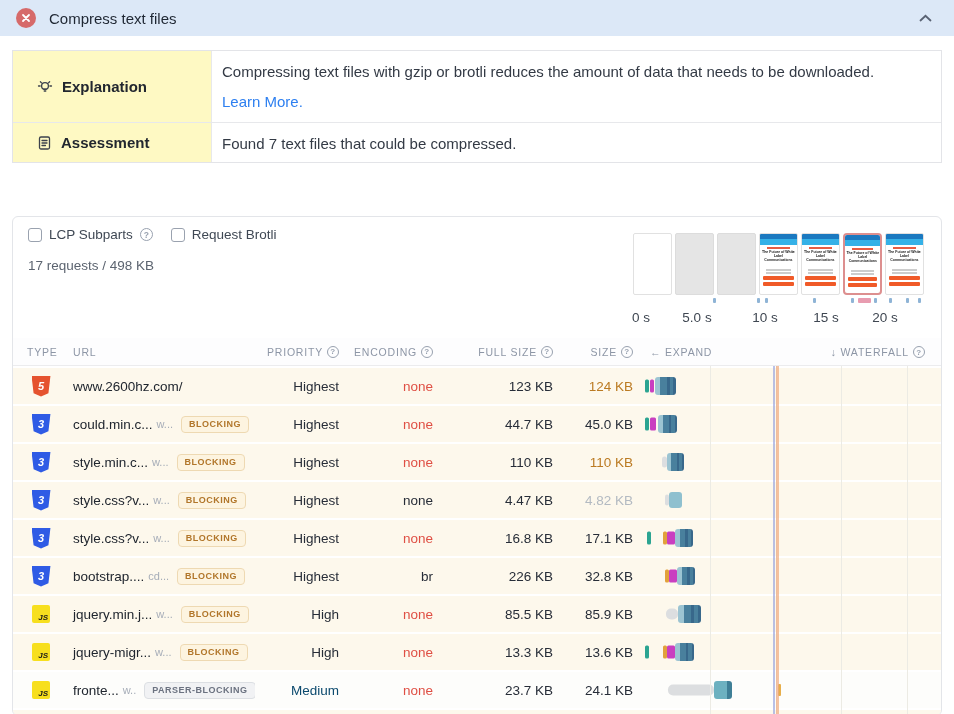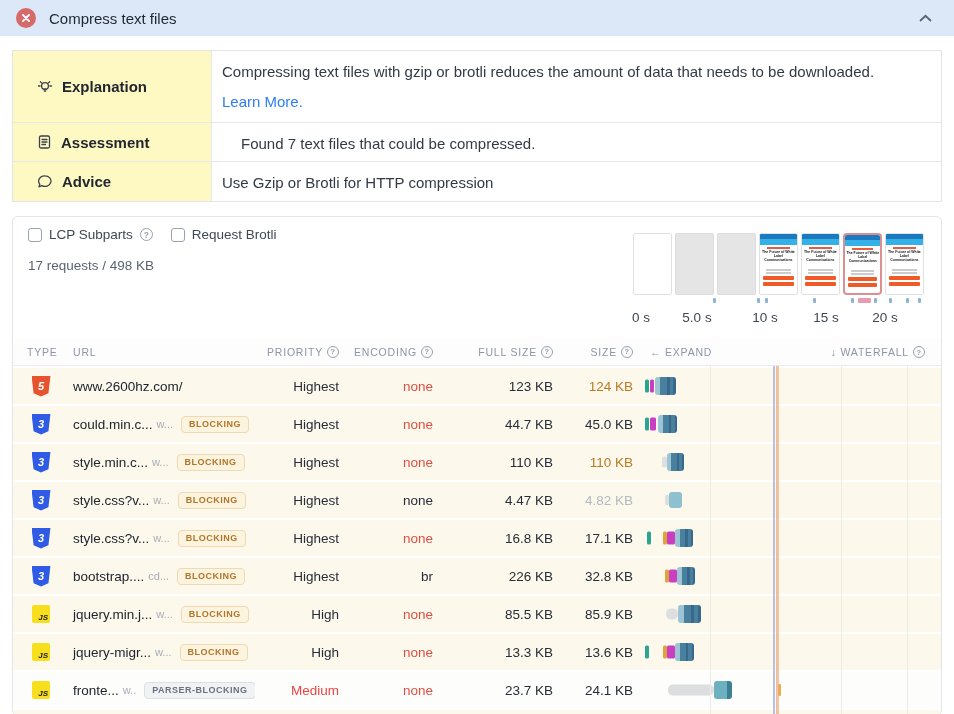--- a/index.html
+++ b/index.html
@@ -21,21 +21,21 @@
     border:1px solid #e3e4e8; background:#fff; }
   .info-row { display:flex; border-bottom:1px solid #e7e8eb; }
   .info-row:last-child { border-bottom:none; }
   .info-label { width:199px; flex:none; background:#fef9c3; border-right:1px solid #e7e8eb;
     display:flex; align-items:center; padding-left:24px; }
   .info-label .lbl-icon { margin-right:9px; display:flex; color:#3c424c; }
   .info-label .lbl-text { font-size:15px; font-weight:bold; color:#22272f; }
   .info-content { flex:1; padding:9px 16px 9px 10px; font-size:15px; color:#333a45;
     display:flex; flex-direction:column; justify-content:space-between; line-height:1.55; }
   .row-explanation { height:72px; }
-  .row-assessment { height:39px;gap:19px; }
+  .row-assessment { height:39px; }
   .row-advice { height:39px; }
   .learn-more { color:#2d7ff0; text-decoration:none; cursor:pointer; width:max-content; }
 
   
   .requests-panel { position:absolute; left:12px; top:216px; width:930px; height:500px;
     border:1px solid #e3e5e9; border-radius:6px; background:#fff; overflow:hidden; }
 
   .checkbox-row { position:absolute; left:15px; top:10px; display:flex; gap:18px; align-items:center; }
   .cb-wrap { display:flex; align-items:center; gap:7px; cursor:pointer; }
   .cb-box { width:14px; height:14px; border:1.5px solid #9aa2af; border-radius:3px; background:#fff; flex:none; }
@@ -93,21 +93,21 @@
   .url-trunc { font-size:11px; color:#a6adb8; margin-left:4px; }
   .badge { margin-left:8px; padding:2.5px 7px; border-radius:4px; font-size:9px;
     font-weight:bold; letter-spacing:.5px; flex:none; }
   .badge.warn { background:#fdf4e0; border:1px solid #eed9b2; color:#b1762a; }
   .badge.gray { background:#f1f2f4; border:1px solid #dcdfe3; color:#6b7280; }
   .cell-right { text-align:right; }
   .cell-encoding { padding-right:6px; }
   .cell-fullsize { padding-right:2px; }
   .cell-size { padding-right:10px; }
   .red { color:#df4f44; }
-  .muted { color:#ef4444; }
+  .muted { color:#0c4a6e; }
   .size-flag { color:#bb7a22; }
   .size-muted { color:#b3bac2; }
 
   
   .ft { width:19px; height:21px; display:flex; align-items:center; justify-content:center;
     font-weight:bold; color:#fff; font-size:11px;
     clip-path:polygon(0 0,100% 0,89% 84%,50% 100%,11% 84%); }
   .ft-html { background:#e5532f; }
   .ft-css  { background:#2f5be5; }
   .ft-js { width:18px; height:18px; clip-path:none; border-radius:2px; background:#f7df1e;
@@ -177,33 +177,20 @@
             <rect x="2.5" y="2" width="10" height="12" rx="1.5"></rect>
               <path d="M5 5.5 h5 M5 8 h5 M5 10.5 h3.5"></path>
           </svg>
         </span>
         <span class="lbl-text">Assessment</span>
       </div>
       <div class="info-content">
         <span>Found 7 text files that could be compressed.</span>
       </div>
     </div>
-    <div class="info-row row-advice">
-      <div class="info-label">
-        <span class="lbl-icon">
-          <svg width="16" height="15" viewBox="0 0 16 15" fill="none" stroke="#3c424c" stroke-width="1.3" stroke-linecap="round" stroke-linejoin="round">
-            <path d="M8 1.8 a6 5.3 0 1 1 -3.2 9.8 L2 12.8 l0.8 -2.6 A6 5.3 0 0 1 8 1.8 z"></path>
-          </svg>
-        </span>
-        <span class="lbl-text">Advice</span>
-      </div>
-      <div class="info-content">
-        <span>Use Gzip or Brotli for HTTP compression</span>
-      </div>
-    </div>
   </div>
 
   <div class="requests-panel">
 
     <div class="checkbox-row">
       <span class="cb-wrap">
         <span class="cb-box"></span>
         <span class="cb-label">LCP Subparts</span>
         <span class="help-icon">?</span>
       </span>

